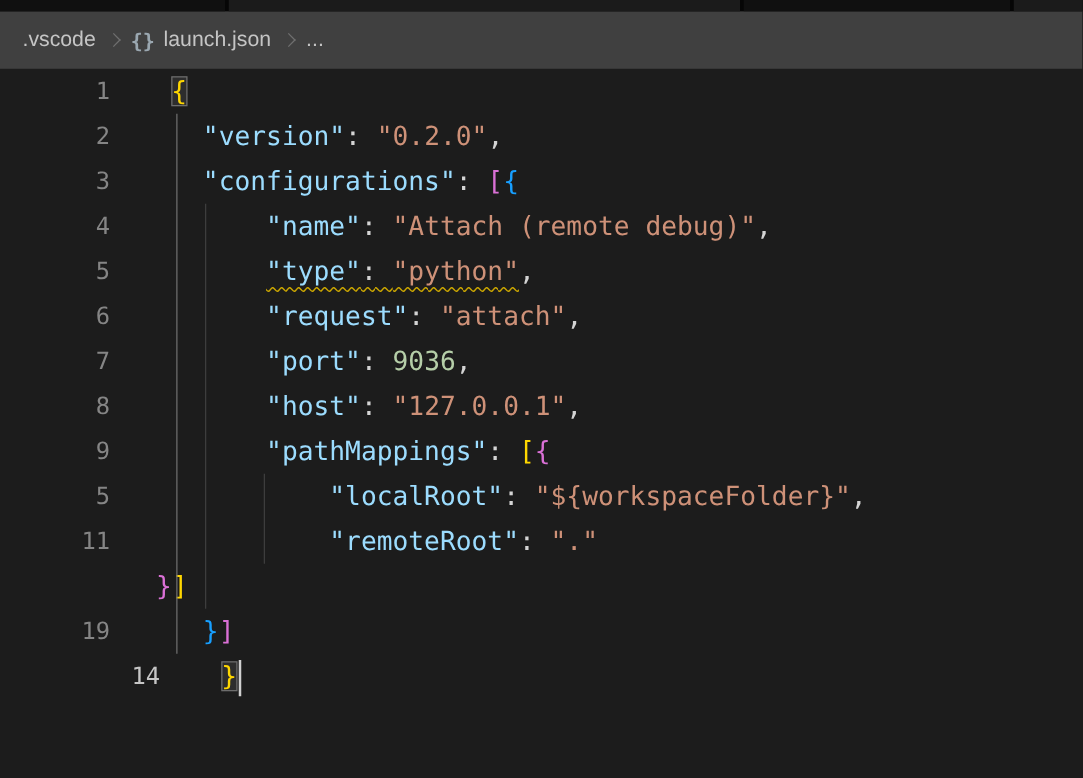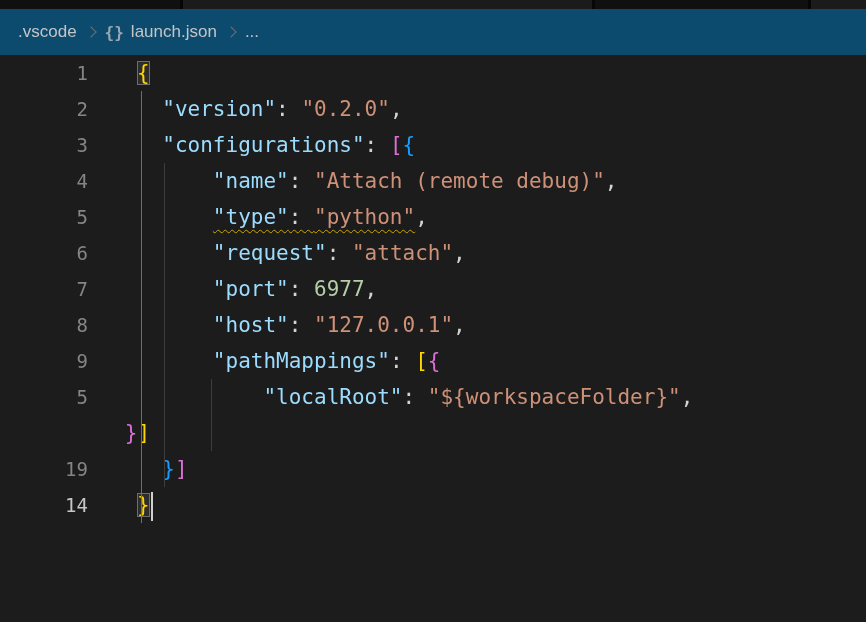--- a/index.html
+++ b/index.html
@@ -25,21 +25,21 @@
   .top-strip .seg.s4 { left: 811px; width: 55px;  background: #1b1b1b; }
 
   
   .breadcrumbs {
     height: 46px;
     display: flex;
     align-items: center;
     padding-left: 18px;
     font-size: 17px;
     color: #c5c5c5;
-    background: #0c4a6e;
+    background: #404040;
   }
   .crumb { cursor: pointer; }
   .crumb.file { display: inline-flex; align-items: center; gap: 7px; }
   .json-icon {
     color: #9aa7b0;
     font-family: "DejaVu Sans Mono", monospace;
     font-size: 16px;
     font-weight: bold;
   }
   .sep {
@@ -64,21 +64,21 @@
     line-height: 36px;
   }
   .ln {
     width: 88px;
     flex: 0 0 88px;
     text-align: right;
     color: #858585;
     font-size: 19px;
     user-select: none;
   }
-  .ln.active { color: #c6c6c6; }
+  .ln.active { color: #c6c6c6; padding-left: 40px; }
   .code {
     padding-left: 49px;
     white-space: pre;
     font-variant-ligatures: none;
   }
 
   
   .key { color: #9cdcfe; }
   .str { color: #ce9178; }
   .num { color: #b5cea8; }
@@ -166,35 +166,39 @@
       <div class="line">
         <div class="ln">5</div>
         <div class="code"><span class="ws">      </span><span class="key sq">"type"</span><span class="pun sq">: </span><span class="str sq">"python"</span><span class="pun">,</span></div>
       </div>
       <div class="line">
         <div class="ln">6</div>
         <div class="code"><span class="ws">      </span><span class="key">"request"</span><span class="pun">: </span><span class="str">"attach"</span><span class="pun">,</span></div>
       </div>
       <div class="line">
         <div class="ln">7</div>
-        <div class="code"><span class="ws">      </span><span class="key">"port"</span><span class="pun">: </span><span class="num">6977</span><span class="pun">,</span></div>
+        <div class="code"><span class="ws">      </span><span class="key">"port"</span><span class="pun">: </span><span class="num">9036</span><span class="pun">,</span></div>
       </div>
       <div class="line">
         <div class="ln">8</div>
         <div class="code"><span class="ws">      </span><span class="key">"host"</span><span class="pun">: </span><span class="str">"127.0.0.1"</span><span class="pun">,</span></div>
       </div>
       <div class="line">
         <div class="ln">9</div>
         <div class="code"><span class="ws">      </span><span class="key">"pathMappings"</span><span class="pun">: </span><span class="b1">[</span><span class="b2">{</span></div>
       </div>
       <div class="line">
         <div class="ln">5</div>
         <div class="code"><span class="ws">          </span><span class="key">"localRoot"</span><span class="pun">: </span><span class="str">"${workspaceFolder}"</span><span class="pun">,</span></div>
       </div>
       <div class="line">
+        <div class="ln">11</div>
+        <div class="code"><span class="ws">          </span><span class="key">"remoteRoot"</span><span class="pun">: </span><span class="str">"."</span></div>
+      </div>
+      <div class="line">
         <div class="code"><span class="ws">      </span><span class="b2">}</span><span class="b1">]</span></div>
       </div>
       <div class="line">
         <div class="ln">19</div>
         <div class="code"><span class="ws">  </span><span class="b3">}</span><span class="b2">]</span></div>
       </div>
       <div class="line">
         <div class="ln active">14</div>
         <div class="code"><span class="b1 match">}</span><span class="caret"></span></div>
       </div>

